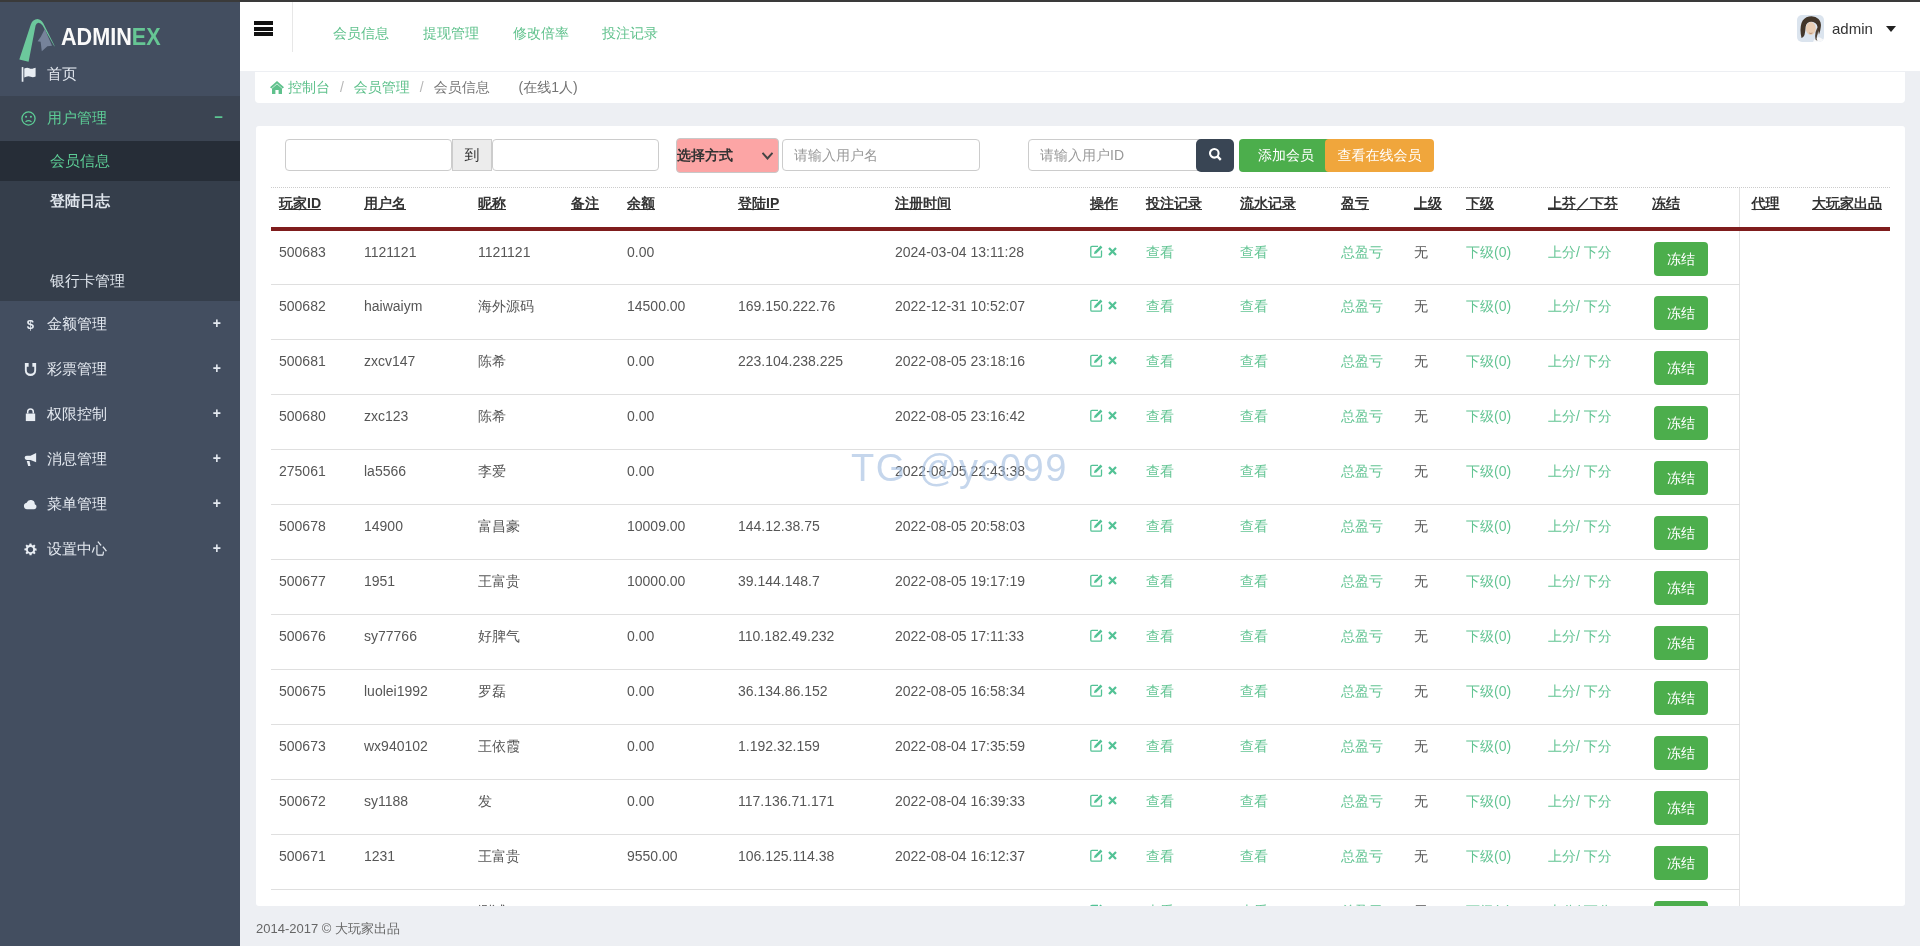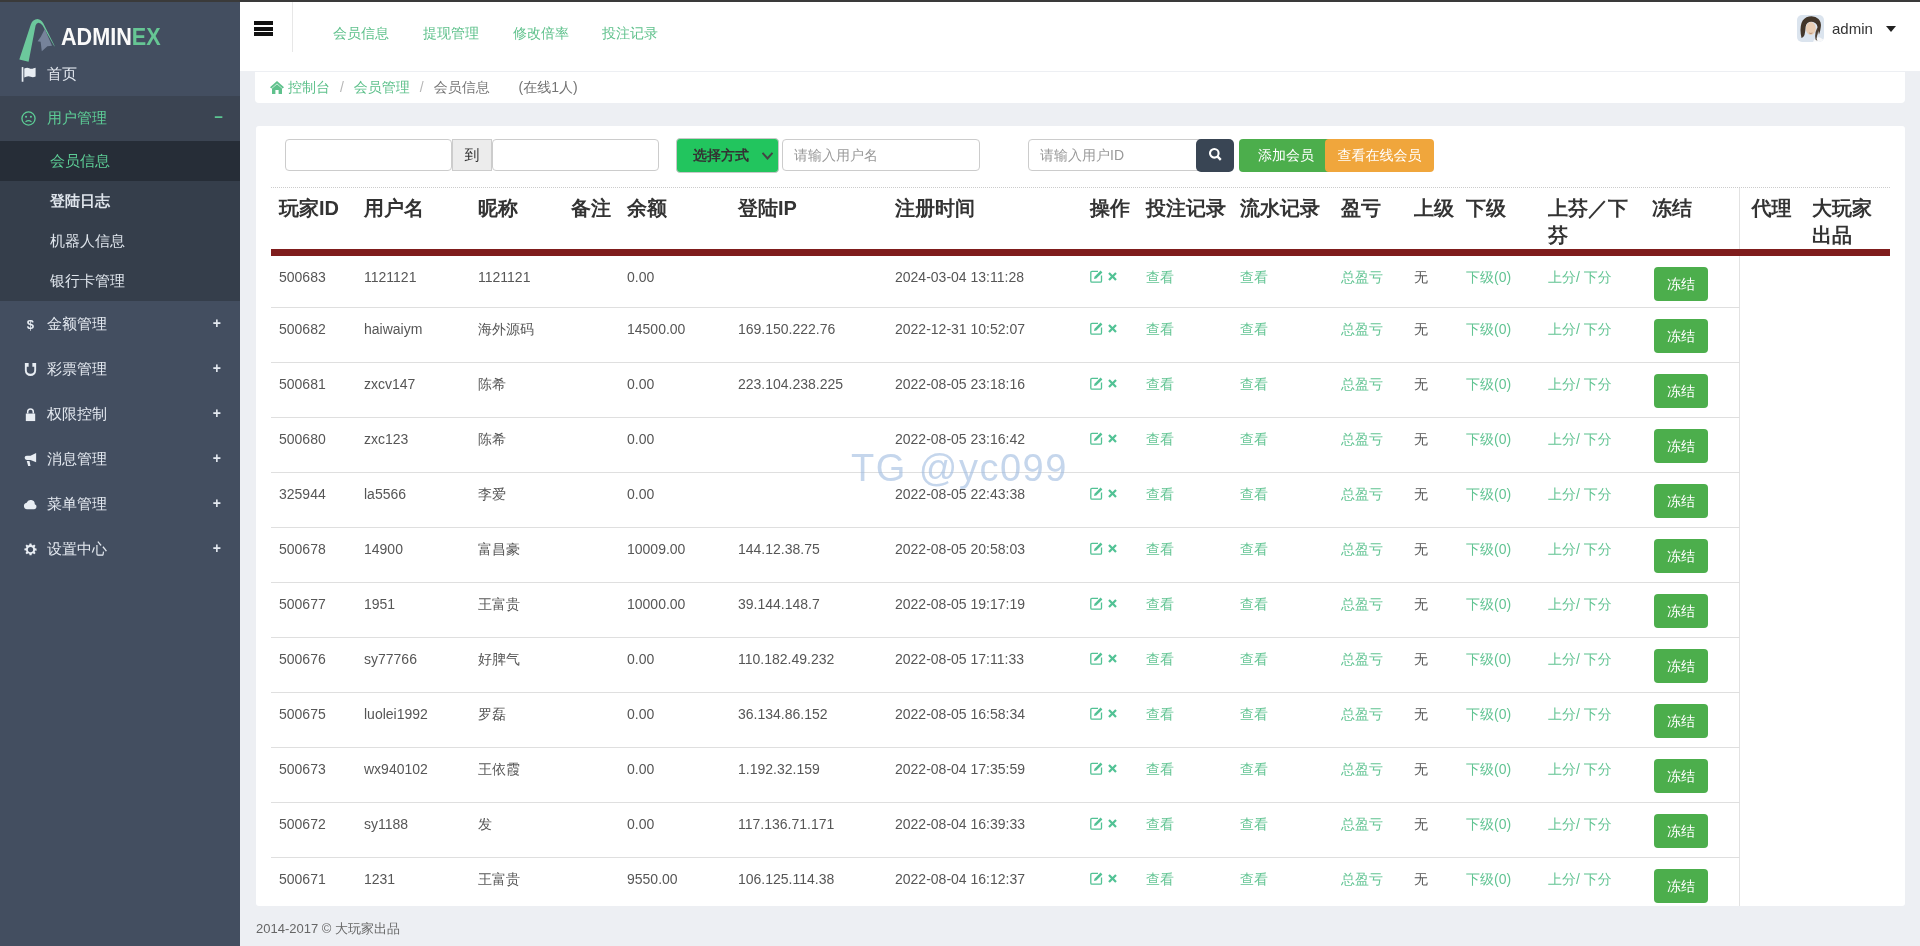--- a/index.html
+++ b/index.html
@@ -38,30 +38,30 @@
 .bc { position:absolute; left:255px; top:72px; width:1650px; height:31px; background:#fff; border-radius:0 0 4px 4px; font-size:14px; line-height:31px; }
 .bc .in { position:absolute; left:15px; top:0; }
 .bc a { color:#5fc18c; text-decoration:none; }
 .bc .sep { color:#b7b7b7; padding:0 10px; }
 .bc .cur { color:#777; }
 .bc .red { color:#737373; padding-left:5px;margin-left:20px; }
 
 .card { position:absolute; left:256px; top:126px; width:1649px; height:780px; background:#fff; border-radius:3px; overflow:hidden; }
 .inp { position:absolute; top:13px; height:32px; border:1px solid #ccc; border-radius:4px; background:#fff; font-size:14px; color:#999; line-height:30px; padding-left:11px; }
 .addon { position:absolute; top:13px; height:32px; background:#ececec; border:1px solid #ccc; text-align:center; line-height:30px; color:#333; font-size:15px; }
-.sel { position:absolute; top:12px; height:35px; line-height:33px; border:1px solid #c8c8c8; border-radius:4px; background:#22c55e; font-size:14px; font-weight:bold; color:#333; line-height:33px; padding-left:16px; }
+.sel { position:absolute; top:12px; height:35px; line-height:33px; border:1px solid #c8c8c8; border-radius:4px; background:#fca5a5; font-size:14px; font-weight:bold; color:#333; line-height:33px; }
 .sel svg { position:absolute; right:5px; top:13px; }
 .btn { position:absolute; top:13px; height:33px; border:none; border-radius:4px; color:#fff; font-size:14px; text-align:center; line-height:33px; }
 .b-search { background:#394554; border-radius:5px; }
 .b-add { background:#4cae4c; }
 .b-online { background:#f0a63c; }
 
 .twrap { position:absolute; left:15px; top:61px; width:1619px; border-top:1px dotted #ccc; }
 table { border-collapse:collapse; table-layout:fixed; width:1619px; }
-th.p12 { padding-left:12px; } th { height:41px; font-size:20px; color:#333; text-align:left; font-weight:bold; vertical-align:top; padding:7px 0 0 8px; border-bottom:7px solid #7f1d1d; }
+th.p12 { padding-left:12px; } th { height:41px; font-size:14px; color:#333; text-align:left; font-weight:bold; vertical-align:top; padding:7px 0 0 8px; border-bottom:4px solid #7f1d1d;text-decoration:underline; }
 td { height:55px; font-size:14px; color:#565656; vertical-align:top; padding:13px 0 0 8px; border-bottom:1px solid #dfdfdf; overflow:hidden; white-space:nowrap; }
 td.brd, th.brd { border-right:1px solid #e2e2e2; }
 a.g { color:#62c493; text-decoration:none; }
 .frz { display:inline-block; width:54px; height:34px; background:#4cae4c; border-radius:4px; color:#fff; text-align:center; line-height:34px; position:relative; top:-2px; margin-left:2px; }
 .opx { display:inline-block; margin-left:4px; }
 .wm { position:absolute; left:851px; top:447px; font-size:38px; color:rgba(158,186,224,0.6); z-index:3; letter-spacing:1.5px; }
 .foot { position:absolute; left:256px; top:920px; font-size:13px; color:#666; }
 </style>
 </head>
 <body>
@@ -85,21 +85,20 @@
           <circle cx="8" cy="8" r="7" fill="none" stroke="#5dcd96" stroke-width="1.4"></circle>
           <circle cx="5.4" cy="6.2" r="1.1" fill="#5dcd96"></circle>
           <circle cx="10.6" cy="6.2" r="1.1" fill="#5dcd96"></circle>
           <path d="M4.8 11.6 Q8 8.9 11.2 11.6" fill="none" stroke="#5dcd96" stroke-width="1.3"></path>
         </svg>
       <span class="tx">用户管理</span>
         <span class="pm">−</span>
     </div>
     <div class="sub on" style="top:45px;">会员信息</div>
     <div class="sub" style="top:85px;font-weight:bold;">登陆日志</div>
-    <div class="sub" style="top:125px;">机器人信息</div>
     <div class="sub" style="top:165px;">银行卡管理</div>
   </div>
   <div class="item" style="top:301px;height:45px;">
     <svg class="ic" viewBox="0 0 16 16">
         <text x="4" y="13" font-size="14" font-weight="bold" fill="#e8edf3" font-family="Liberation Sans">$</text>
       </svg>
     <span class="tx">金额管理</span>
       <span class="pm">+</span>
   </div>
   <div class="item" style="top:346px;height:45px;">
@@ -312,21 +311,21 @@
                 </svg></span></td>
             <td><a class="g" href="#">查看</a></td>
             <td><a class="g" href="#">查看</a></td>
             <td><a class="g" href="#">总盈亏</a></td>
             <td>无</td>
             <td><a class="g" href="#">下级(0)</a></td>
             <td><a class="g" href="#">上分/ 下分</a></td>
             <td class="brd"><span class="frz">冻结</span></td>
           </tr>
 <tr>
-            <td>325944</td>
+            <td>275061</td>
             <td>la5566</td>
             <td>李爱</td>
             <td></td>
             <td>0.00</td>
             <td></td>
             <td>2022-08-05 22:43:38</td>
             <td><svg width="13" height="13" viewBox="0 0 13 13" style="vertical-align:-1px;">
                 <path d="M11.5 5.5V11a1.2 1.2 0 0 1-1.2 1.2H2A1.2 1.2 0 0 1 0.8 11V2.6A1.2 1.2 0 0 1 2 1.4h6" fill="none" stroke="#52c295" stroke-width="1.3"></path>
                 <path d="M4.5 6.7 10.6 0.6 12.4 2.4 6.3 8.5 4 9Z" fill="#52c295"></path>
               </svg><span class="opx"><svg width="11" height="11" viewBox="0 0 11 11">

